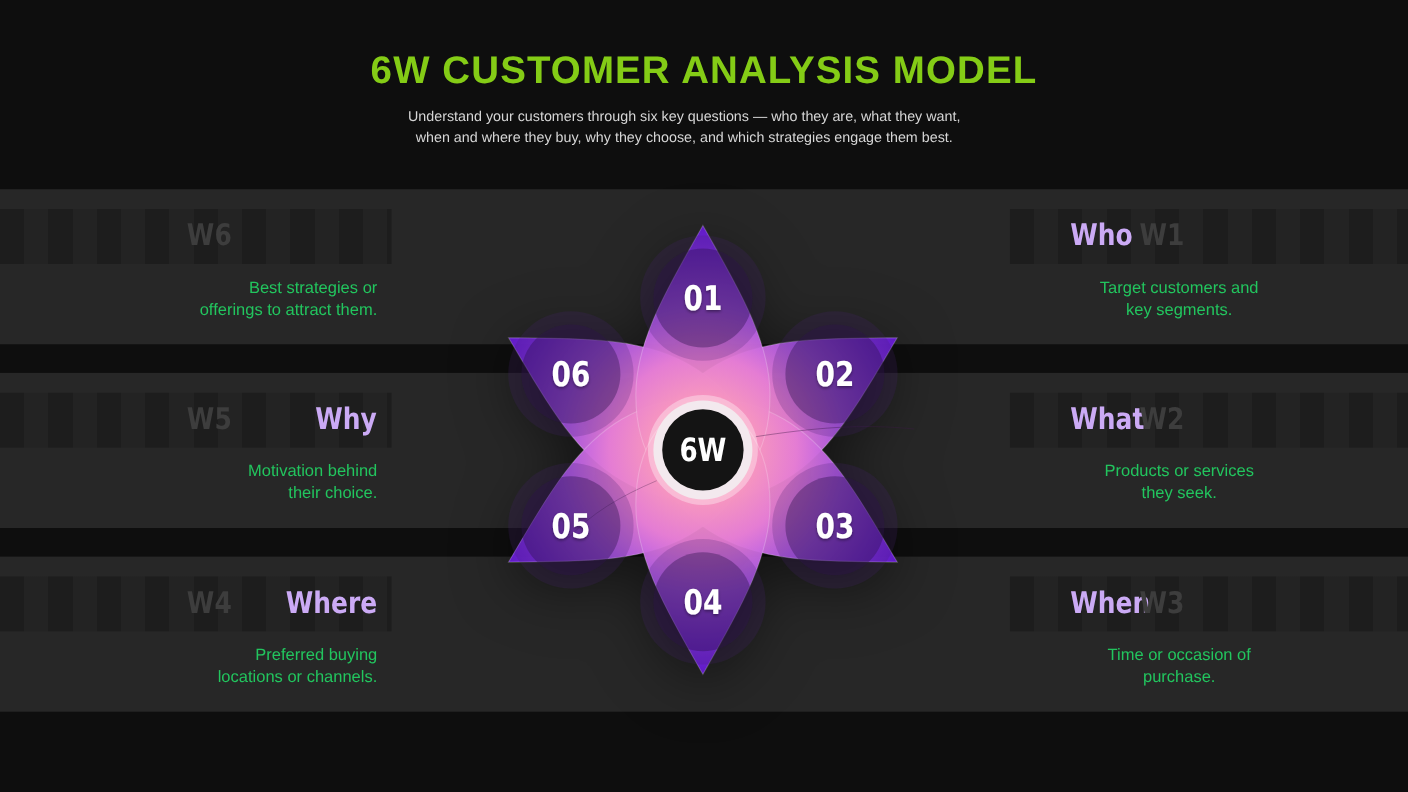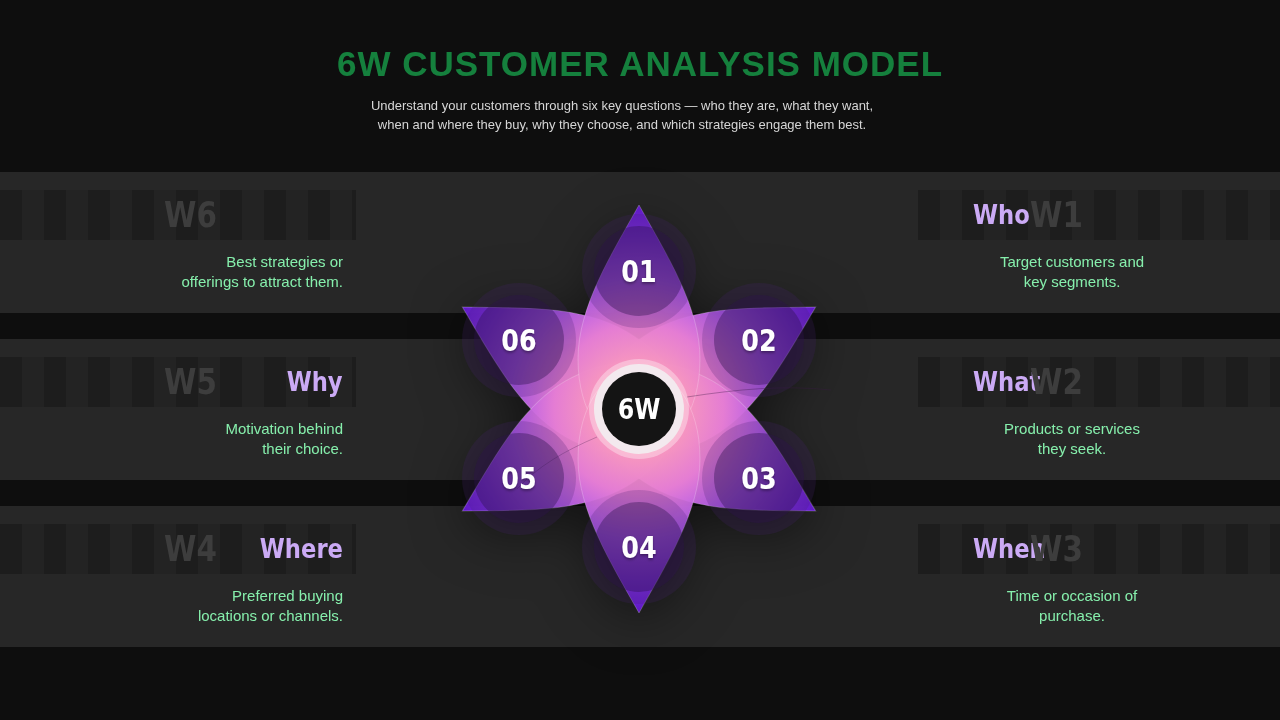--- a/index.html
+++ b/index.html
@@ -2,48 +2,48 @@
 <html><head>
 <meta charset="utf-8">
 <style>
   html,body{margin:0;padding:0;background:#0e0e0e;}
   .slide{position:relative;width:1280px;height:720px;background:#0e0e0e;overflow:hidden;
          font-family:"Liberation Sans",sans-serif;}
 
   
   .title{position:absolute;left:0;top:44px;width:1280px;text-align:center;
          font-family:"Liberation Sans",sans-serif;font-weight:700;font-size:35px;
-         letter-spacing:1px;color:#15803d;}
+         letter-spacing:1px;color:#84cc16;}
   .subtitle{position:absolute;left:0;top:96px;width:1244px;text-align:center;
             font-size:13px;line-height:19px;color:#d6d6d6;white-space:pre-line;}
 
   
   .band{position:absolute;left:0;width:1280px;height:141px;background:#272727;}
   .band.r1{top:172px;} .band.r2{top:339px;} .band.r3{top:506px;}
 
   .strip{position:absolute;height:50px;
          background:repeating-linear-gradient(90deg,#1d1d1d 0 22px,#232323 22px 44px);}
   .strip.left{left:0;width:356px;}
   .strip.right{left:918px;width:362px;}
   .strip.t1{top:190px;} .strip.t2{top:357px;} .strip.t3{top:524px;}
 
   
   .name-box{position:absolute;height:50px;line-height:50px;
             font-family:"DejaVu Sans",sans-serif;font-weight:700;font-size:27px;
             color:#cbaaf5;white-space:nowrap;}
   .code-box{position:absolute;width:64px;height:50px;line-height:50px;text-align:center;
-            font-family:"DejaVu Sans",sans-serif;font-weight:700;font-size:35px;
+            font-family:"DejaVu Sans",sans-serif;font-weight:700;font-size:27px;
             color:#3d3d3d;white-space:nowrap;}
   .cond{display:inline-block;transform:scaleX(0.84);}
   .name-box.lft{text-align:right;} .name-box.lft .cond{transform-origin:100% 50%;}
   .name-box.rgt{text-align:left;}  .name-box.rgt .cond{transform-origin:0 50%;}
   .code-box .cond{transform-origin:50% 50%;}
 
   .desc{position:absolute;width:262px;font-size:15px;line-height:19.5px;
-        color:#86efac;white-space:pre-line;}
+        color:#22c55e;white-space:pre-line;}
   .desc.lft{text-align:right;right:937px;}
   .desc.rgt{text-align:center;left:941px;}
 
   .name-box.lft{right:937px;} .name-box.rgt{left:941px;margin-left:32px;}
   .code-box.lft{left:158px;}  .code-box.rgt{left:1024px;}
   .y1{top:190px;} .y2{top:357px;} .y3{top:524px;}
   .d1{top:252px;} .d2{top:419px;} .d3{top:586px;}
 
   
   .flower{position:absolute;left:429px;top:199px;width:420px;height:420px;

